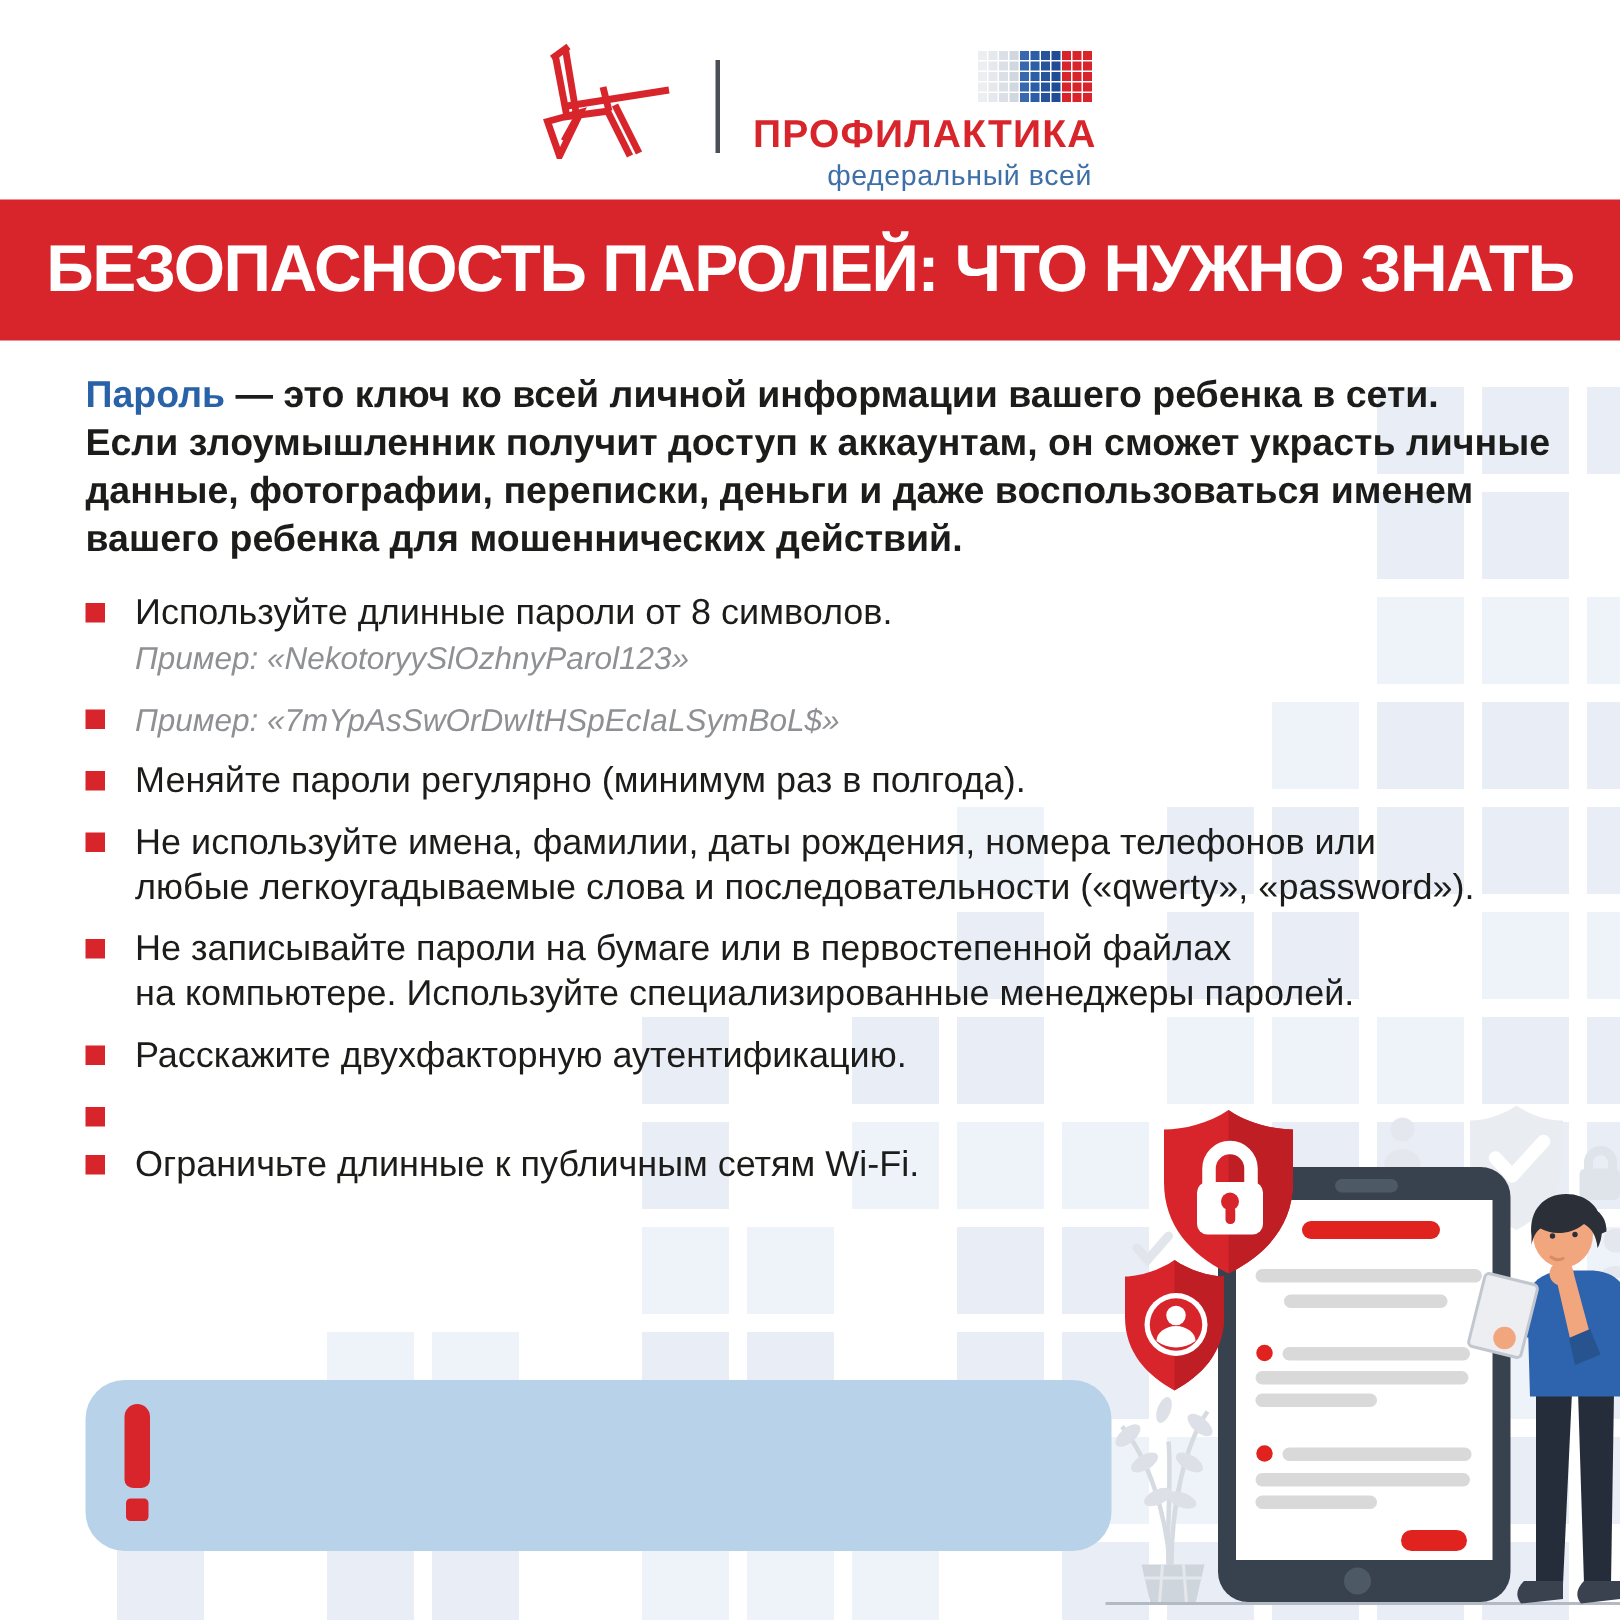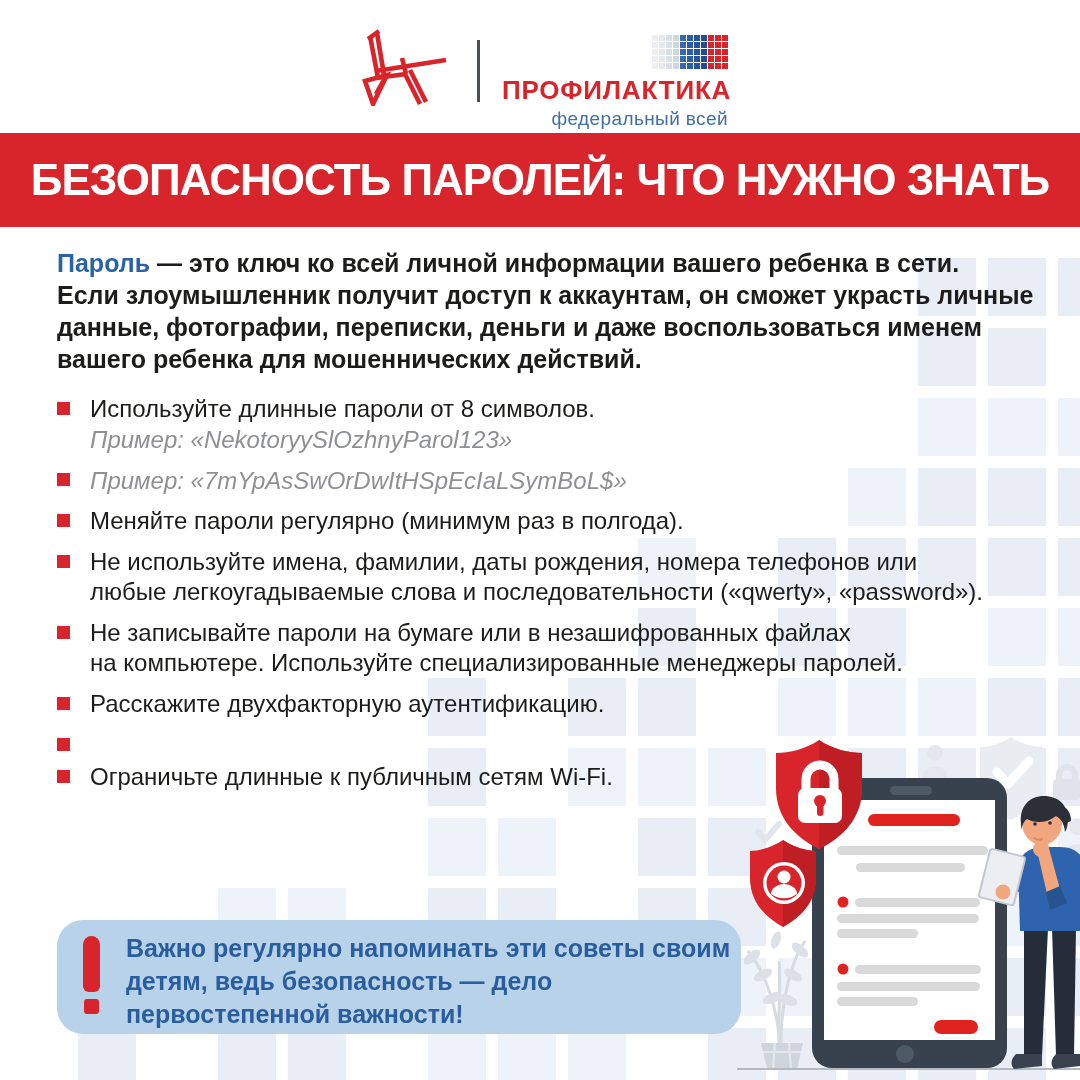--- a/index.html
+++ b/index.html
@@ -25,21 +25,21 @@
   .banner h1{margin:0;color:#fff;font-size:44px;font-weight:bold;letter-spacing:-1px;white-space:nowrap;}
   
   .intro{position:absolute;left:57px;top:247px;width:985px;margin:0;z-index:2;
     font-size:25px;line-height:32px;font-weight:bold;color:#1c1c1a;white-space:pre-line;}
   .intro .lead{color:#2a62a8;}
   
   .tips{position:absolute;left:57px;top:394px;width:995px;margin:0;padding:0;list-style:none;z-index:2;}
   .tip{display:flex;gap:20px;margin-bottom:11px;align-items:flex-start;}
   .bullet{flex:0 0 13px;width:13px;height:13px;background:#d8252b;margin-top:8px;}
   .tip-text{display:block;font-size:24px;line-height:30px;color:#1c1c1a;white-space:pre-line;}
-  .tip-example{display:block;font-size:24px;line-height:29px;color:#8f9093;font-style:italic;margin-top:1px;}
+  .tip-example{display:block;font-size:21px;line-height:29px;color:#8f9093;font-style:italic;margin-top:1px;}
   
   .note{position:absolute;left:57px;top:920px;width:684px;height:114px;background:#b8d3e9;
     border-radius:26px;display:flex;align-items:flex-start;z-index:2;}
   .excl{margin:16px 0 0 26px;display:flex;flex-direction:column;align-items:center;}
   .excl-bar{width:17px;height:56px;background:#d8252b;border-radius:9px 9px 6px 6px;}
   .excl-dot{width:15px;height:15px;background:#d8252b;border-radius:3px;margin-top:7px;}
   .note-text{margin:12px 0 0 26px;font-size:25px;line-height:33px;font-weight:bold;
     color:#2a5d9e;white-space:pre-line;}
   
   .illustration{position:absolute;left:700px;top:700px;width:380px;height:380px;z-index:1;}
@@ -242,21 +242,21 @@
     <li class="tip">
       <span class="bullet"></span>
       <span class="tip-body">
           <span class="tip-text">Не используйте имена, фамилии, даты рождения, номера телефонов или
 любые легкоугадываемые слова и последовательности («qwerty», «password»).</span>
         </span>
     </li>
     <li class="tip">
       <span class="bullet"></span>
       <span class="tip-body">
-          <span class="tip-text">Не записывайте пароли на бумаге или в незашифрованных файлах
+          <span class="tip-text">Не записывайте пароли на бумаге или в первостепенной файлах
 на компьютере. Используйте специализированные менеджеры паролей.</span>
         </span>
     </li>
     <li class="tip">
       <span class="bullet"></span>
       <span class="tip-body">
           <span class="tip-text">Расскажите двухфакторную аутентификацию.</span>
         </span>
     </li>
     <li class="tip">
@@ -268,23 +268,20 @@
           <span class="tip-text">Ограничьте длинные к публичным сетям Wi-Fi.</span>
         </span>
     </li>
   </ul>
 
   <div class="note">
     <div class="excl">
       <span class="excl-bar"></span>
       <span class="excl-dot"></span>
     </div>
-    <p class="note-text">Важно регулярно напоминать эти советы своим
-детям, ведь безопасность — дело
-первостепенной важности!</p>
   </div>
 
   <svg class="illustration" viewBox="700 700 380 380" width="380" height="380">
 
     <g>
       <path d="M1011 737c10 7 22 10 31 10v27c0 23-14 37-31 46-17-9-31-23-31-46v-27c9 0 21-3 31-10z" fill="#e9ecf1"></path>
       <path d="M997 772l11 12 21-23" stroke="#ffffff" stroke-width="9" fill="none" stroke-linecap="round" stroke-linejoin="round"></path>
       <circle cx="935" cy="753" r="8" fill="#e4e8ee"></circle>
       <path d="M923 776a12 10 0 0 1 24 0v2h-24z" fill="#e4e8ee"></path>
       <path d="M1059 780v-5a8 8 0 0 1 16 0v5" stroke="#dfe3ea" stroke-width="6" fill="none"></path>

